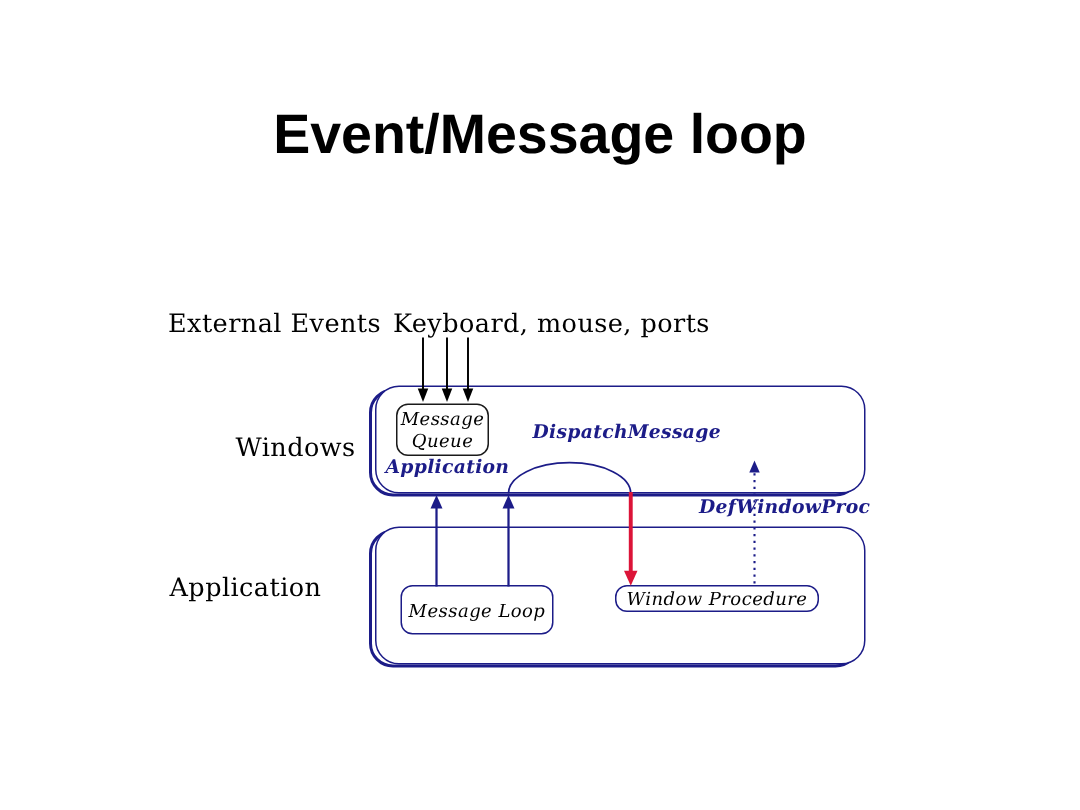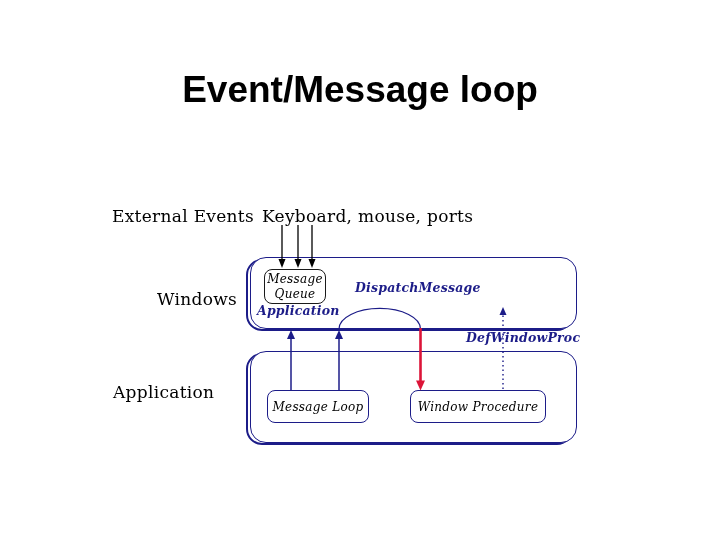--- a/index.html
+++ b/index.html
@@ -93,21 +93,21 @@
 
 <div class="abs zone-shadow" style="left:246px; top:353px; width:327px; height:92px;"></div>
 <div class="abs zone" style="left:250px; top:351px; width:327px; height:92px;"></div>
 
 <div class="abs node-box dark-border" style="left:264px; top:269px; width:62px; height:35px;">
   <span class="mq-text">Message Queue</span>
 </div>
 <div class="abs node-box" style="left:267px; top:390px; width:102px; height:33px;justify-content:center;">
   <span>Message Loop</span>
 </div>
-<div class="abs node-box" style="left:410px; top:390px; width:136px; height:33px;">
+<div class="abs node-box" style="left:410px; top:390px; width:136px; height:18px;">
   <span>Window Procedure</span>
 </div>
 
 <div class="abs fn-label" style="left:257px; top:303px;">Application</div>
 <div class="abs fn-label" style="left:355px; top:280px;">DispatchMessage</div>
 <div class="abs fn-label" style="left:466px; top:282px;margin-top:48px;">DefWindowProc</div>
 
 <svg class="overlay" width="720" height="540" viewBox="0 0 720 540">
 
   <g>

